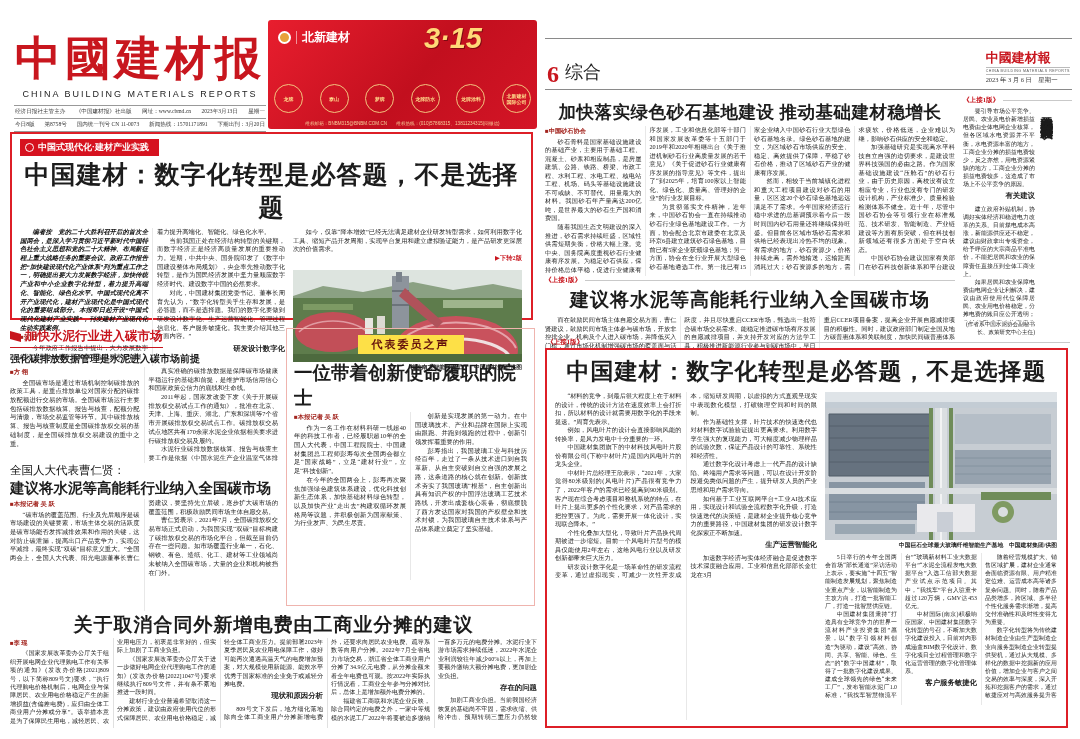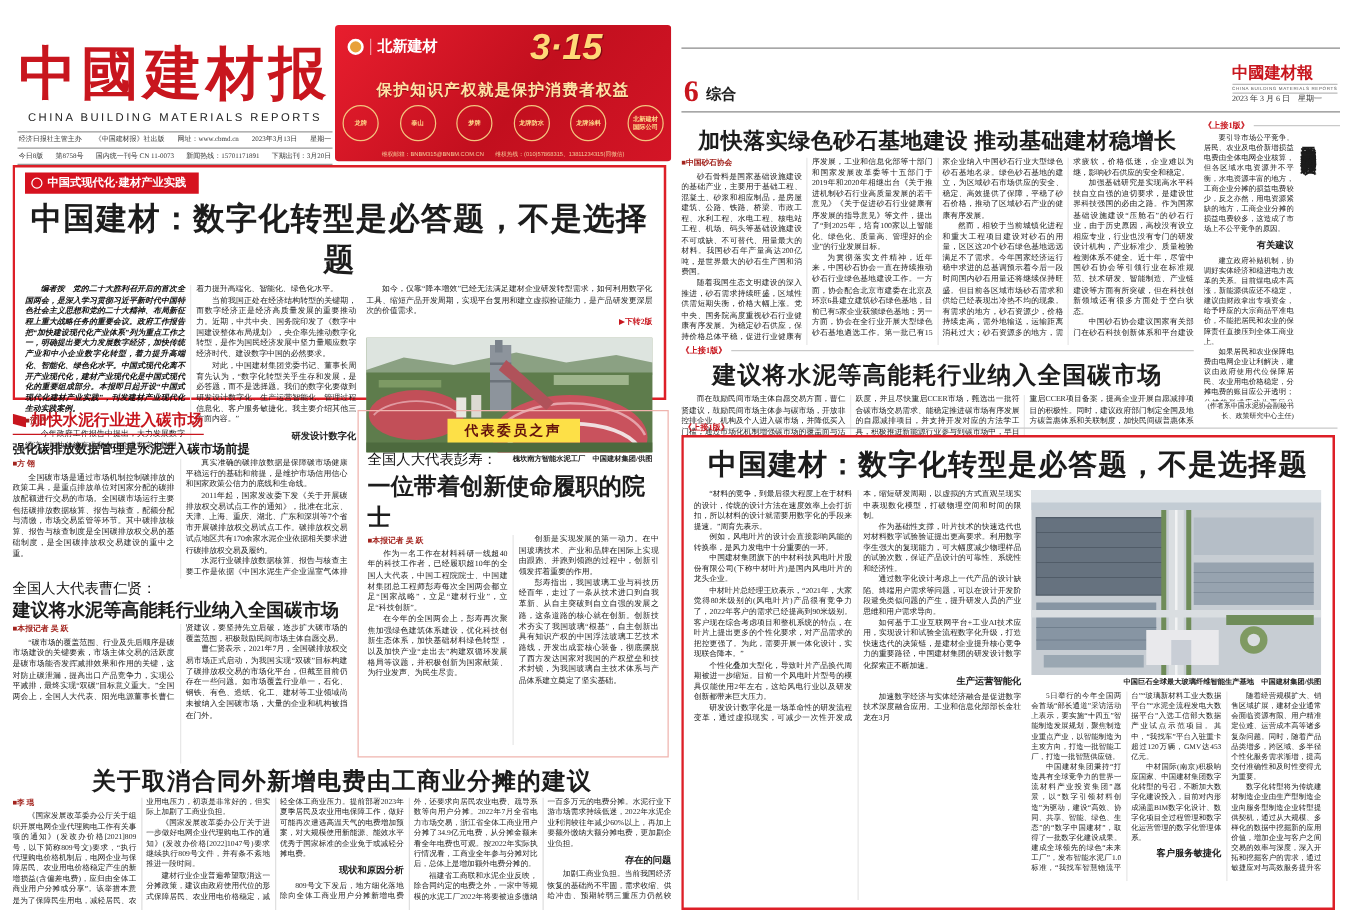--- a/index.html
+++ b/index.html
@@ -72,21 +72,21 @@
 
   
   .sec-power{position:absolute;left:0;top:604px;width:527px;}
   .h-power{font-size:19px;font-weight:900;text-align:center;letter-spacing:1px;}
   .power-body{height:90px;font-size:6.1px;}
 
   
   .rp-header{position:absolute;left:0;top:30px;width:527px;border-top:1px solid #8a8a8a;border-bottom:1px solid #8a8a8a;
     display:flex;justify-content:space-between;align-items:flex-end;padding:6px 2px 5px;height:52px;}
   .pagenum{color:#c8161e;font-size:24px;font-weight:900;line-height:.8;}
-  .secname{font-size:12px;font-weight:700;margin-left:6px;}
+  .secname{font-size:18px;font-weight:400;margin-left:6px;}
   .rp-paper{line-height:1.25;}
   .rp-paper .t{color:#c8161e;font-weight:900;font-size:13px;}
   .rp-paper .e{font-size:3.6px;color:#555;letter-spacing:.5px;border-top:1px solid #bbb;border-bottom:1px solid #bbb;padding:1px 0;font-family:"Liberation Sans",sans-serif;}
   .rp-paper .d{font-size:6.4px;color:#333;margin-top:1px;}
 
   
   .sand{position:absolute;left:0;top:92px;width:410px;}
   .h-sand{font-size:17.5px;font-weight:900;text-align:center;letter-spacing:.5px;margin-bottom:2px;}
   .sand-body{height:150px;font-size:6.2px;}
   .vert{position:absolute;left:418px;top:88px;width:109px;height:250px;}
@@ -134,21 +134,20 @@
     </div>
   </div>
 
   <div class="banner">
     <div class="b-brand">
       <span class="b-logo"></span>
       <span class="b-div"></span>
       <span>北新建材</span>
     </div>
     <div class="b-315">3·15</div>
-    <div class="b-slogan">保护知识产权就是保护消费者权益</div>
     <div class="b-circles">
       <span class="b-circle">龙牌</span>
       <span class="b-circle">泰山</span>
       <span class="b-circle">梦牌</span>
       <span class="b-circle">龙牌防水</span>
       <span class="b-circle">龙牌涂料</span>
       <span class="b-circle">北新建材国际公司</span>
     </div>
     <div class="b-contact">维权邮箱：BNBM315@BNBM.COM.CN　　维权热线：(010)57868315、13811234315(同微信)</div>
   </div>
@@ -219,21 +218,20 @@
     <div class="h-cao">建议将水泥等高能耗行业纳入全国碳市场</div>
     <div class="body-text cols2" style="height:112px">
         <p class="byl">■本报记者 吴 跃</p>
         <p class="">“碳市场的覆盖范围、行业及先后顺序是碳市场建设的关键要素，市场主体交易的活跃度是碳市场能否发挥减排效果和作用的关键，这对防止碳泄漏，提高出口产品竞争力，实现公平减排，最终实现“双碳”目标意义重大。”全国两会上，全国人大代表、阳光电源董事长曹仁贤建议，要坚持先立后破，逐步扩大碳市场的覆盖范围，积极鼓励民间市场主体自愿交易。</p>
         <p class="">曹仁贤表示，2021年7月，全国碳排放权交易市场正式启动，为我国实现“双碳”目标构建了碳排放权交易的市场化平台，但截至目前仍存在一些问题。如市场覆盖行业单一，石化、钢铁、有色、造纸、化工、建材等工业领域尚未被纳入全国碳市场，大量的企业和机构被挡在门外。</p>
       </div>
   </div>
 
   <div class="box-peng">
     <div class="peng-label">代表委员之声</div>
-    <div class="kicker">全国人大代表彭寿：</div>
     <div class="h-peng">一位带着创新使命履职的院士</div>
     <div class="body-text cols2" style="height:168px">
         <p class="byl">■本报记者 吴 跃</p>
         <p class="">作为一名工作在材料科研一线超40年的科技工作者，已经履职超10年的全国人大代表，中国工程院院士、中国建材集团总工程师彭寿每次全国两会都立足“国家战略”，立足“建材行业”，立足“科技创新”。</p>
         <p class="">在今年的全国两会上，彭寿再次聚焦加强绿色建筑体系建设，优化科技创新生态体系，加快基础材料绿色转型，以及加快产业“走出去”构建双循环发展格局等议题，并积极创新为国家献策、为行业发声、为民生尽责。</p>
         <p class="">创新是实现发展的第一动力。在中国玻璃技术、产业和品牌在国际上实现由跟跑、并跑到领跑的过程中，创新引领发挥着重要的作用。</p>
         <p class="">彭寿指出，我国玻璃工业与科技历经百年，走过了一条从技术进口到自我革新、从自主突破到自立自强的发展之路，这条道路的核心就在创新。创新技术夯实了我国玻璃“根基”，自主创新出具有知识产权的中国浮法玻璃工艺技术路线，开发出成套核心装备，彻底摆脱了西方发达国家对我国的产权壁垒和技术封锁，为我国玻璃自主技术体系与产品体系建立奠定了坚实基础。</p>
       </div>
   </div>
 

